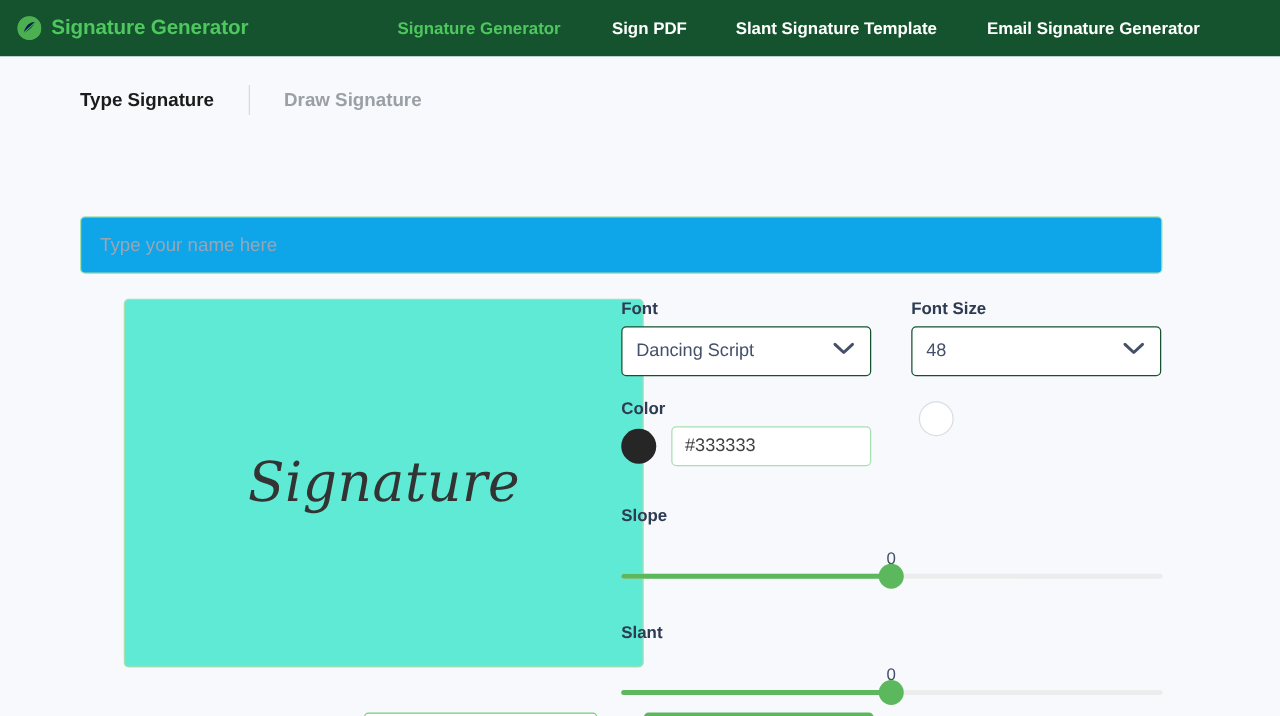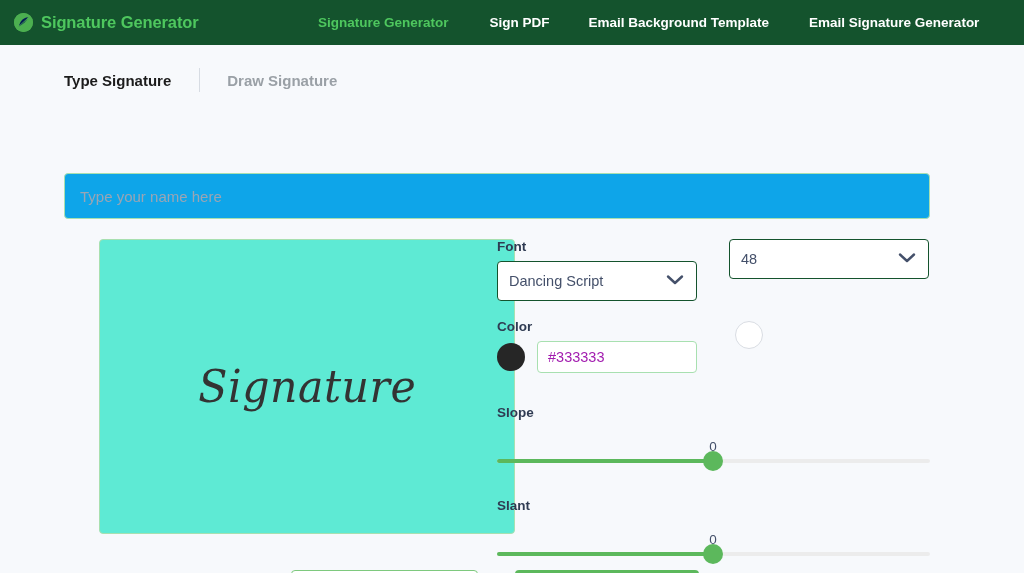--- a/index.html
+++ b/index.html
@@ -210,21 +210,21 @@
   .swatch-dark { background: #262626; border: none; }
   .swatch-light { background: #ffffff; border: 1px solid #d9dde3; }
   .color-input {
     flex: 1 1 auto;
     height: 32px;
     border: 1px solid #a8e0b0;
     border-radius: 4px;
     background: #ffffff;
     font-family: "Liberation Sans", sans-serif;
     font-size: 14.5px;
-    color: #a21caf;
+    color: #404040;
     padding: 0 10px;
     outline: none;
     min-width: 0;
   }
   .color-input::placeholder { color: #8d98aa; }
 
   
   .slider-group { margin-top: 32px; }
   .slider-label {
     font-size: 13.5px;
@@ -321,21 +321,21 @@
       </svg>
     </span>
     <span class="brand-text">Signature Generator</span>
   </div>
 
   <div class="nav-links">
     <a class="nav-link is-active" href="#">Signature Generator</a>
     <span class="nav-gap-1"></span>
     <a class="nav-link" href="#">Sign PDF</a>
     <span class="nav-gap-2"></span>
-    <a class="nav-link" href="#">Email Background Template</a>
+    <a class="nav-link" href="#">Slant Signature Template</a>
     <span class="nav-gap-3"></span>
     <a class="nav-link" href="#">Email Signature Generator</a>
   </div>
 </div>
 
 <div class="page">
 
   <div class="tabs">
     <span class="tab tab-active">Type Signature</span>
     <span class="tab-divider"></span>
@@ -357,20 +357,21 @@
           <div class="select-box">Dancing Script</div>
           <span class="chevron">
             <svg width="18" height="12" viewBox="0 0 18 12" aria-hidden="true">
               <path d="M2 2.5 L9 9 L16 2.5" stroke="#44506a" stroke-width="2.4" fill="none" stroke-linecap="round" stroke-linejoin="round"></path>
             </svg>
           </span>
         </div>
       </div>
 
       <div class="ctrl-col">
+        <span class="ctrl-label">Font Size</span>
         <div class="select-wrap">
           <div class="select-box">48</div>
           <span class="chevron">
             <svg width="18" height="12" viewBox="0 0 18 12" aria-hidden="true">
               <path d="M2 2.5 L9 9 L16 2.5" stroke="#44506a" stroke-width="2.4" fill="none" stroke-linecap="round" stroke-linejoin="round"></path>
             </svg>
           </span>
         </div>
       </div>
     </div>

